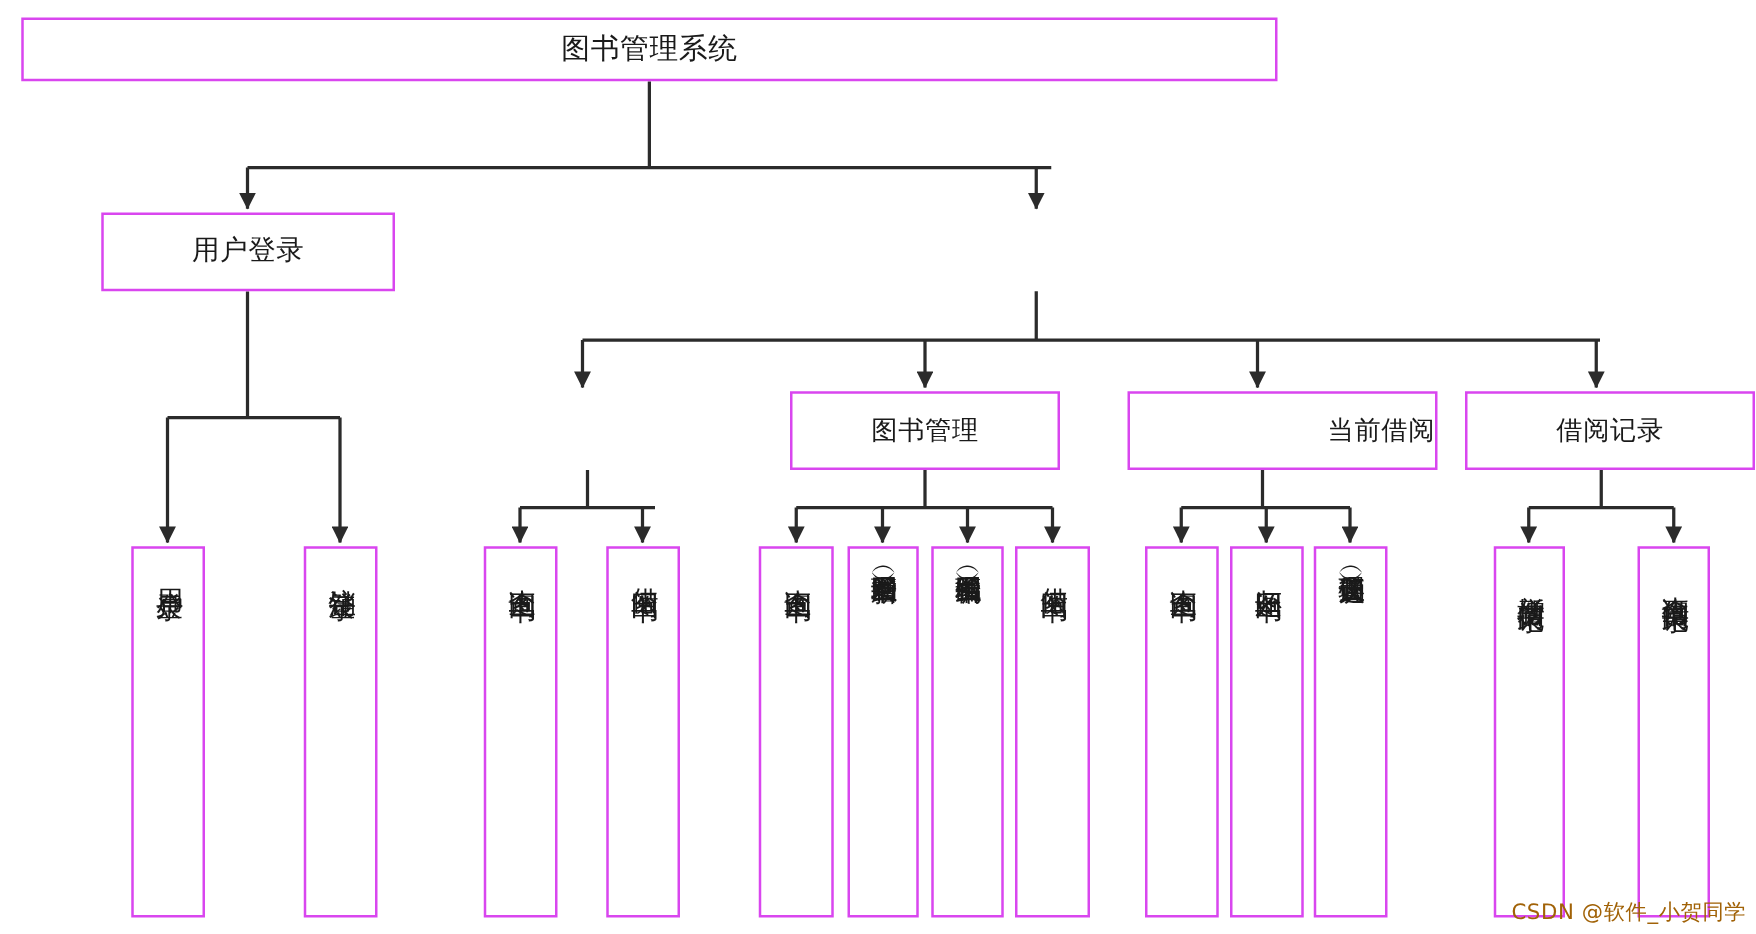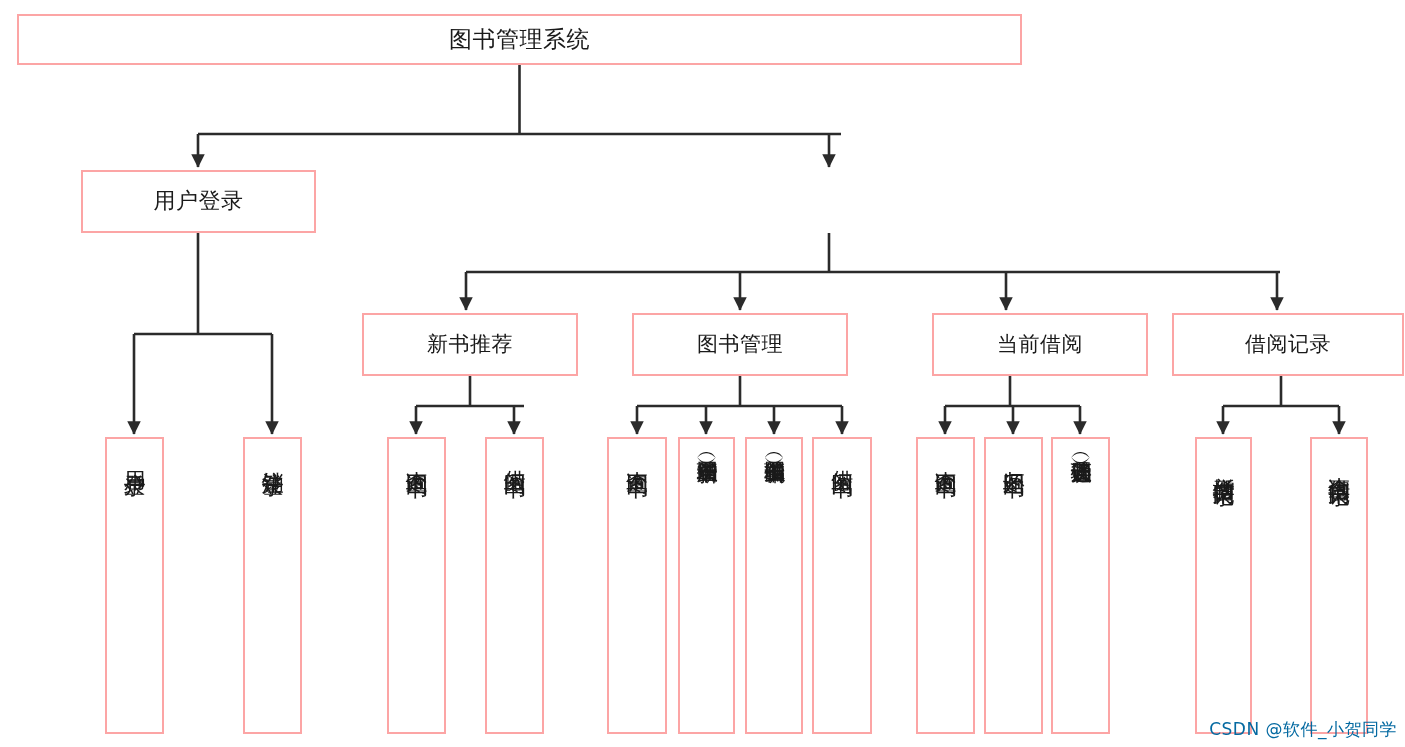--- a/index.html
+++ b/index.html
@@ -21,21 +21,21 @@
     position: absolute;
     left: 0;
     top: 0;
     width: 1405px;
     height: 747px;
   }
   .node-box {
     position: absolute;
     box-sizing: border-box;
     background: #ffffff;
-    border: 2px solid #fca5a5;
+    border: 2px solid #d946ef;
     display: flex;
     align-items: center;
     justify-content: center;
     overflow: hidden;
   }
   .node-label {
     color: #1a1a1a;
     line-height: 1.12;
     white-space: nowrap;
     letter-spacing: 0.5px;
@@ -64,21 +64,21 @@
   }
   .node-leaf.leaf-tall .node-label {
     font-size: 21px;
     letter-spacing: 0px;
   }
   #watermark {
     position: absolute;
     right: 8px;
     bottom: 6px;
     font-size: 17px;
-    color: #0369a1;
+    color: #a16207;
     letter-spacing: 0.5px;
     white-space: nowrap;
     pointer-events: none;
   }
 </style>
 </head>
 <body>
 
 <div id="stage">
 
@@ -134,29 +134,26 @@
 
   <div class="node-box node-root" style="left:17px; top:14px; width:1005px; height:51px;">
     <span class="node-label">图书管理系统</span>
   </div>
 
   <div class="node-box node-level2" style="left:81px; top:170px; width:235px; height:63px;">
     <span class="node-label">用户登录</span>
   </div>
 
 
-  <div class="node-box node-level3" style="left:362px; top:313px; width:216px; height:63px;">
-    <span class="node-label">新书推荐</span>
-  </div>
 
   <div class="node-box node-level3" style="left:632px; top:313px; width:216px; height:63px;">
     <span class="node-label">图书管理</span>
   </div>
 
-  <div class="node-box node-level3" style="left:932px; top:313px; width:216px; height:63px;">
+  <div class="node-box node-level3" style="left:902px; top:313px; width:248px; height:63px;justify-content:flex-end;">
     <span class="node-label">当前借阅</span>
   </div>
 
   <div class="node-box node-level3" style="left:1172px; top:313px; width:232px; height:63px;">
     <span class="node-label">借阅记录</span>
   </div>
 
   <div class="node-box node-leaf" style="left:105px; top:437px; width:59px; height:297px;">
     <span class="node-label">用户登录</span>
   </div>

